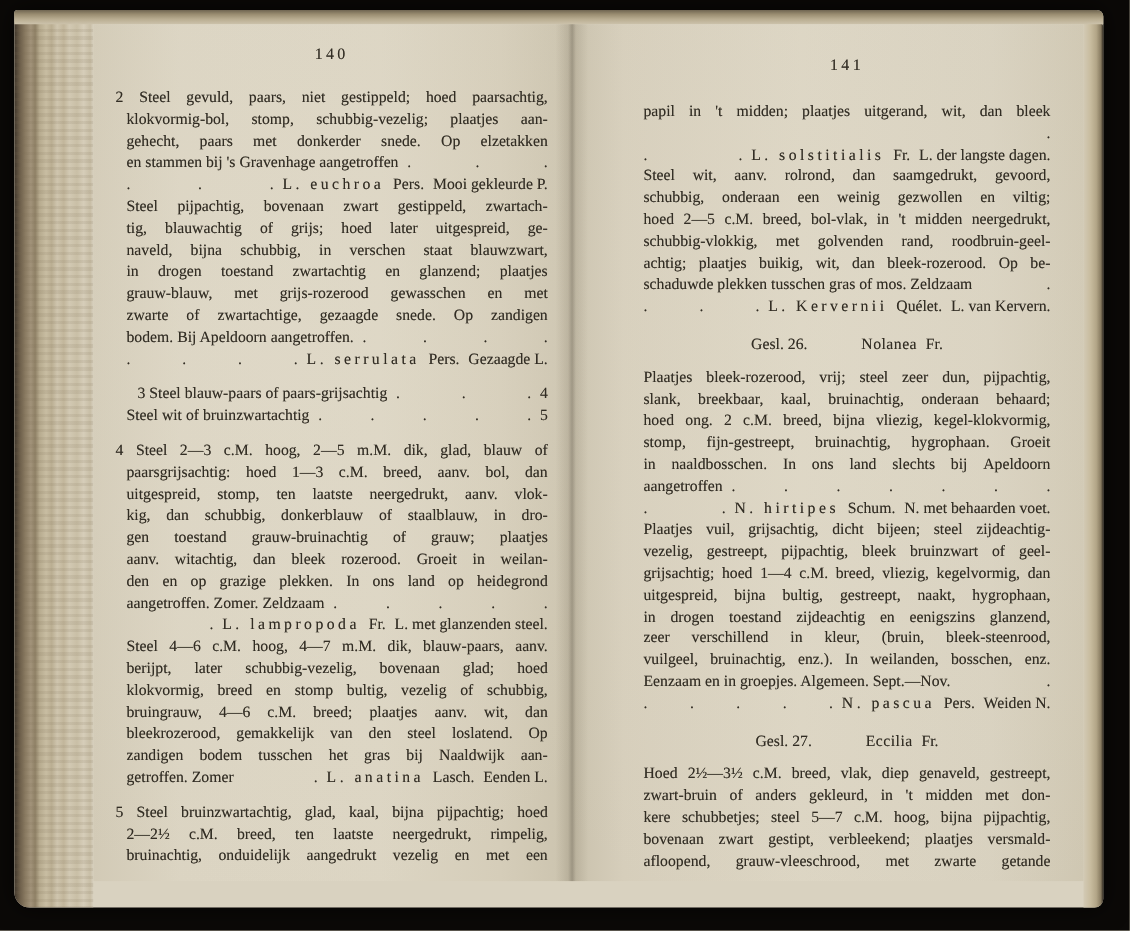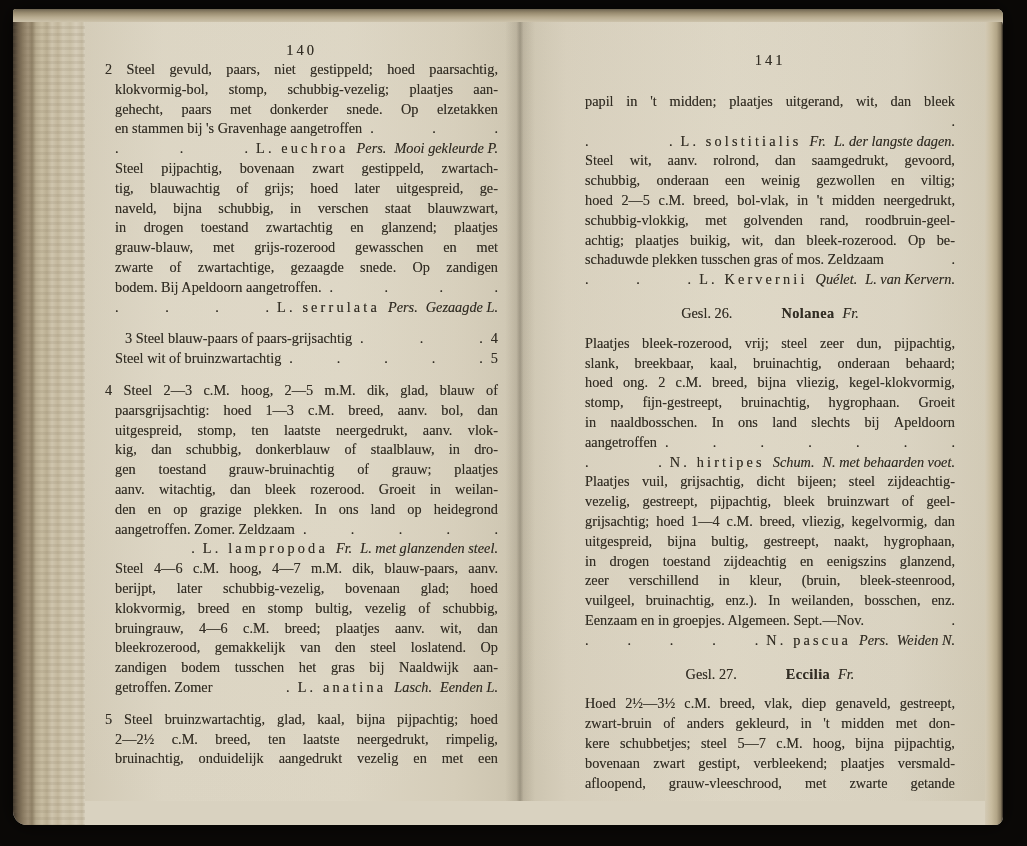--- a/index.html
+++ b/index.html
@@ -55,30 +55,30 @@
     position:absolute;left:492px;top:13px;bottom:24px;width:30px;
     background:linear-gradient(90deg,
       rgba(80,68,48,0) 0%,rgba(80,68,48,.14) 38%,rgba(52,44,30,.30) 50%,
       rgba(80,68,48,.12) 62%,rgba(80,68,48,0) 100%);
   }
   .col{position:absolute;color:#322d24;font-size:14.3px;
        text-shadow:0 0 .6px rgba(50,45,36,.5);}
   .col-left{left:92px;top:31px;width:393px;}
   .col-right{left:572px;top:41px;width:370px;}
   .pagenum{text-align:center;font-size:14.5px;letter-spacing:3px;height:20px;line-height:20px;}
-  .col-left .pagenum{}
+  .col-left .pagenum{margin-bottom:20px;}
   .col-right .pagenum{margin-bottom:22px;}
   .line{display:flex;height:19.8px;line-height:19.8px;align-items:baseline;}
   .line.j{justify-content:space-between;}
   .line.f{justify-content:flex-start;column-gap:8px;}
   .line.h{justify-content:center;column-gap:8px;}
   .line.ind{margin-left:10px;}
   .line span{white-space:pre;}
-  .s-i{font-style:italic;}
-  .s-b{font-weight:bold;letter-spacing:.03em;margin-left:41px;}
+  .s-i{}
+  .s-b{font-weight:normal;letter-spacing:.03em;margin-left:41px;}
   .s-sp{letter-spacing:.22em;}
   .s-d{flex:1 1 auto;display:flex;justify-content:space-between;min-width:12px;white-space:normal;}
   .s-d > span:only-child{margin-left:auto;}
 </style>
 </head>
 <body>
 
 <div class="book">
   <div class="edge-left"></div>
   <div class="edge-right"></div>

